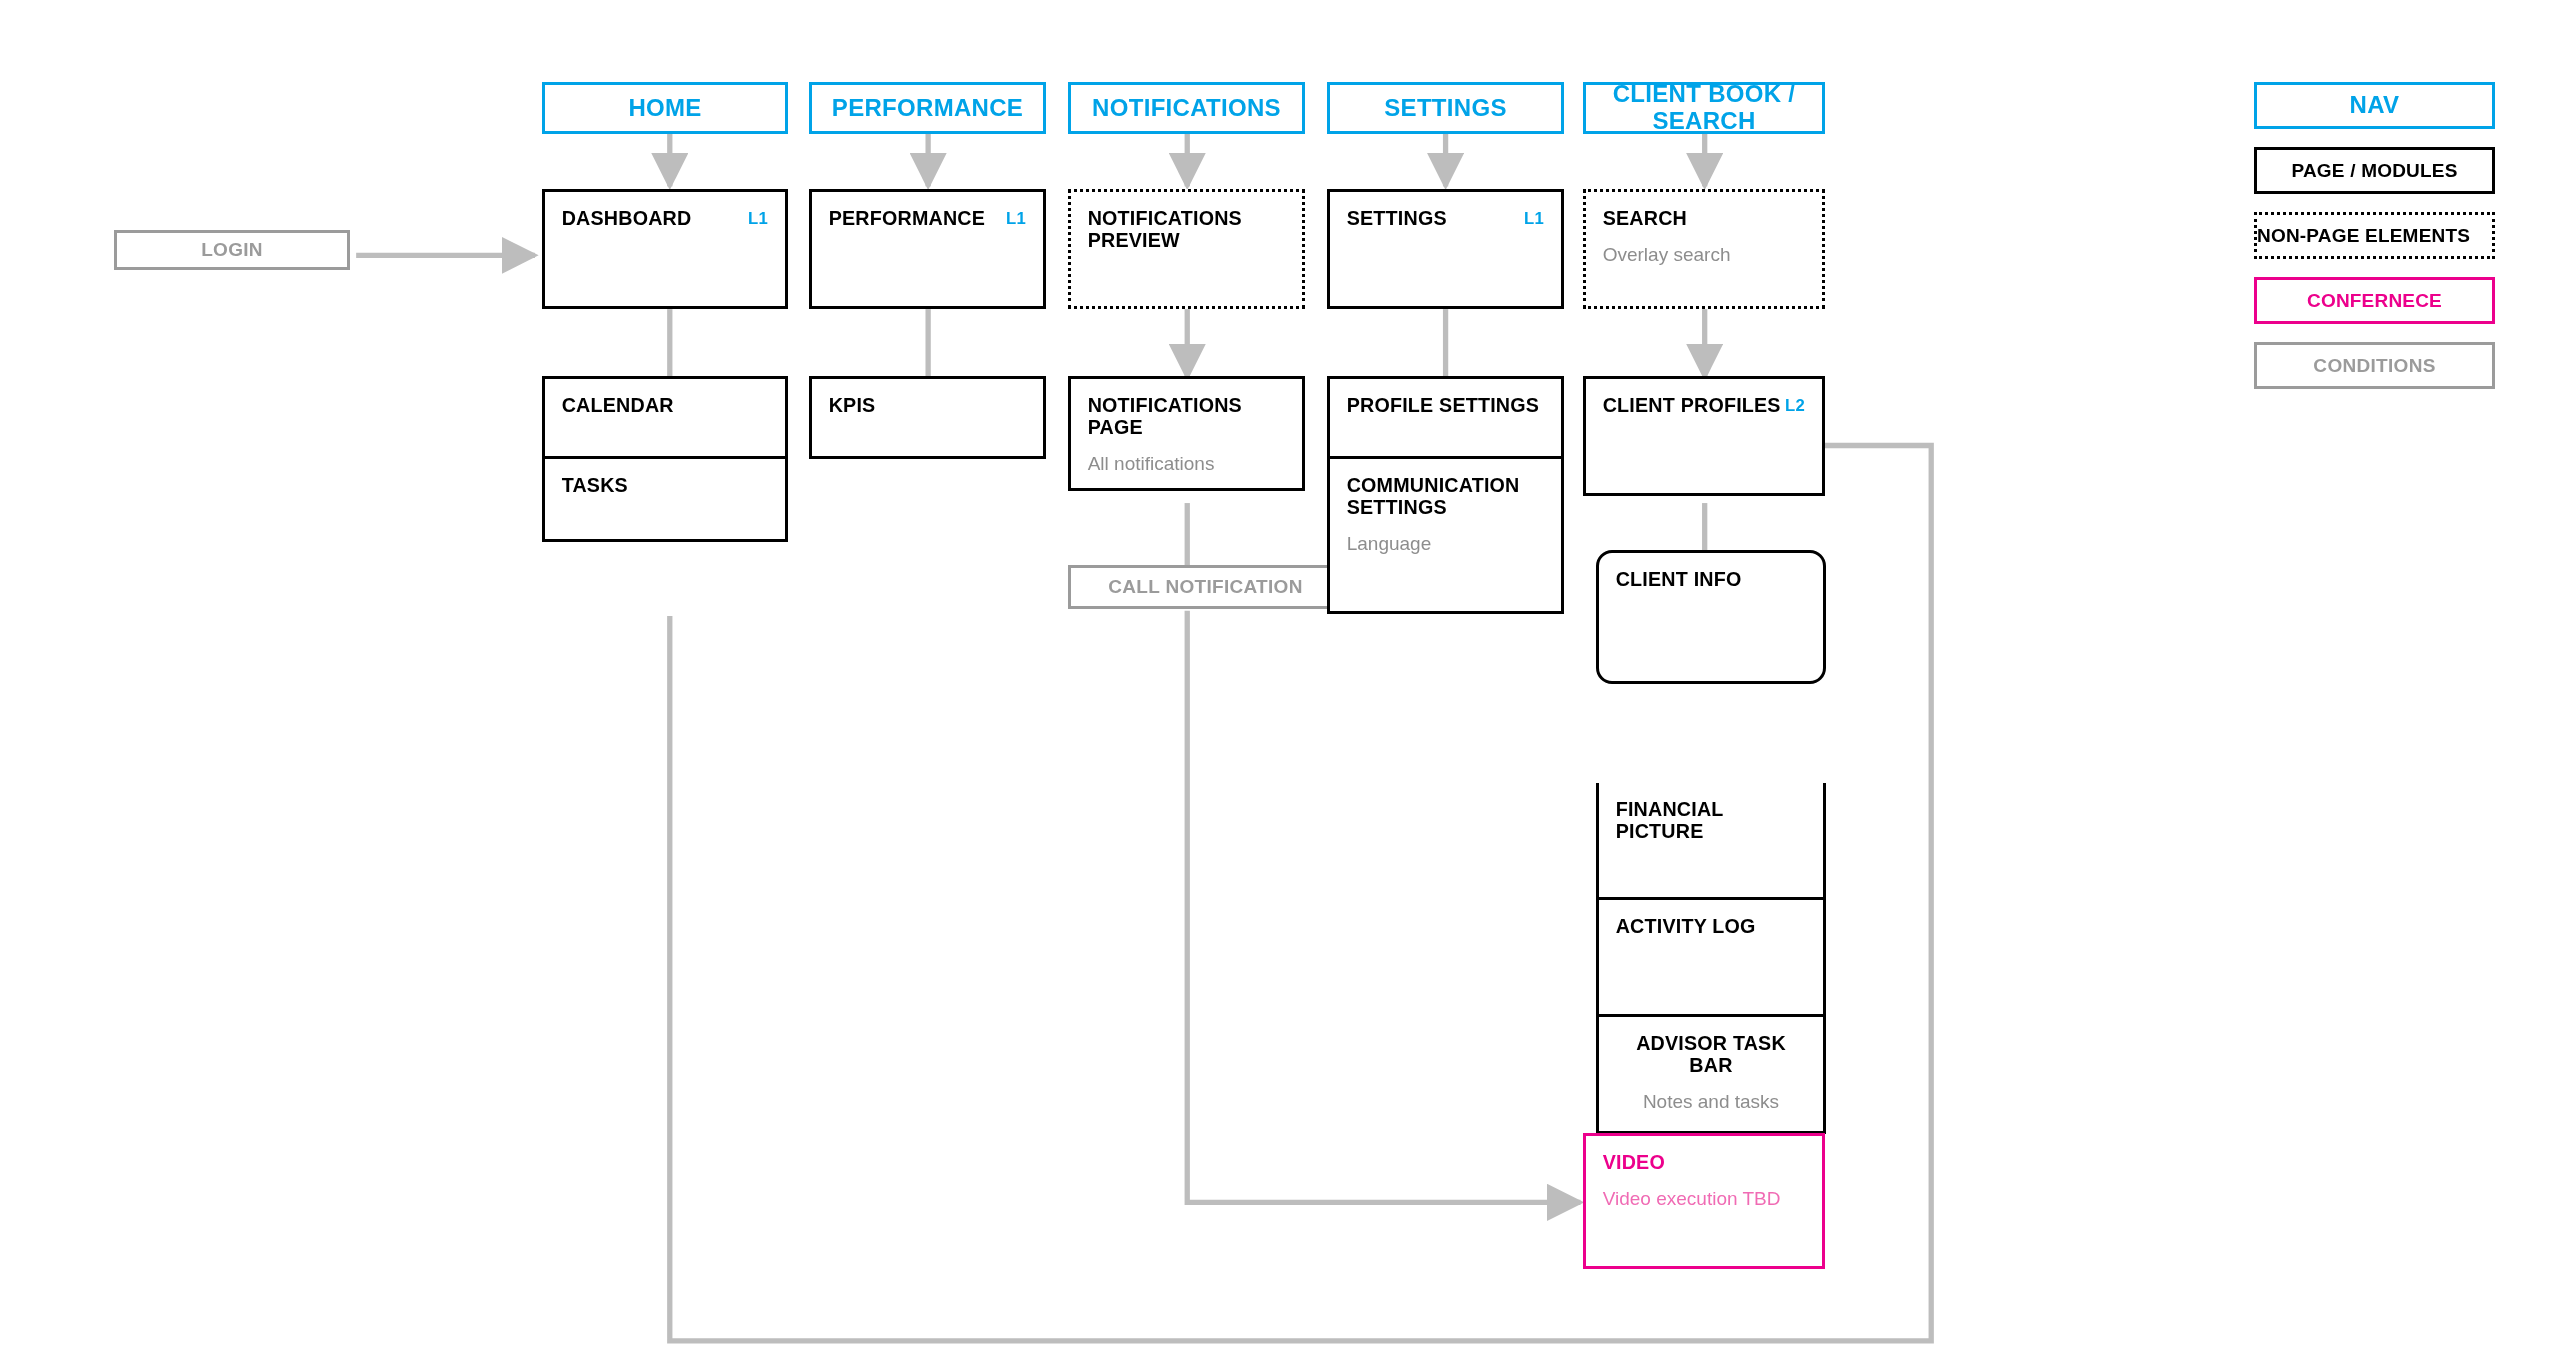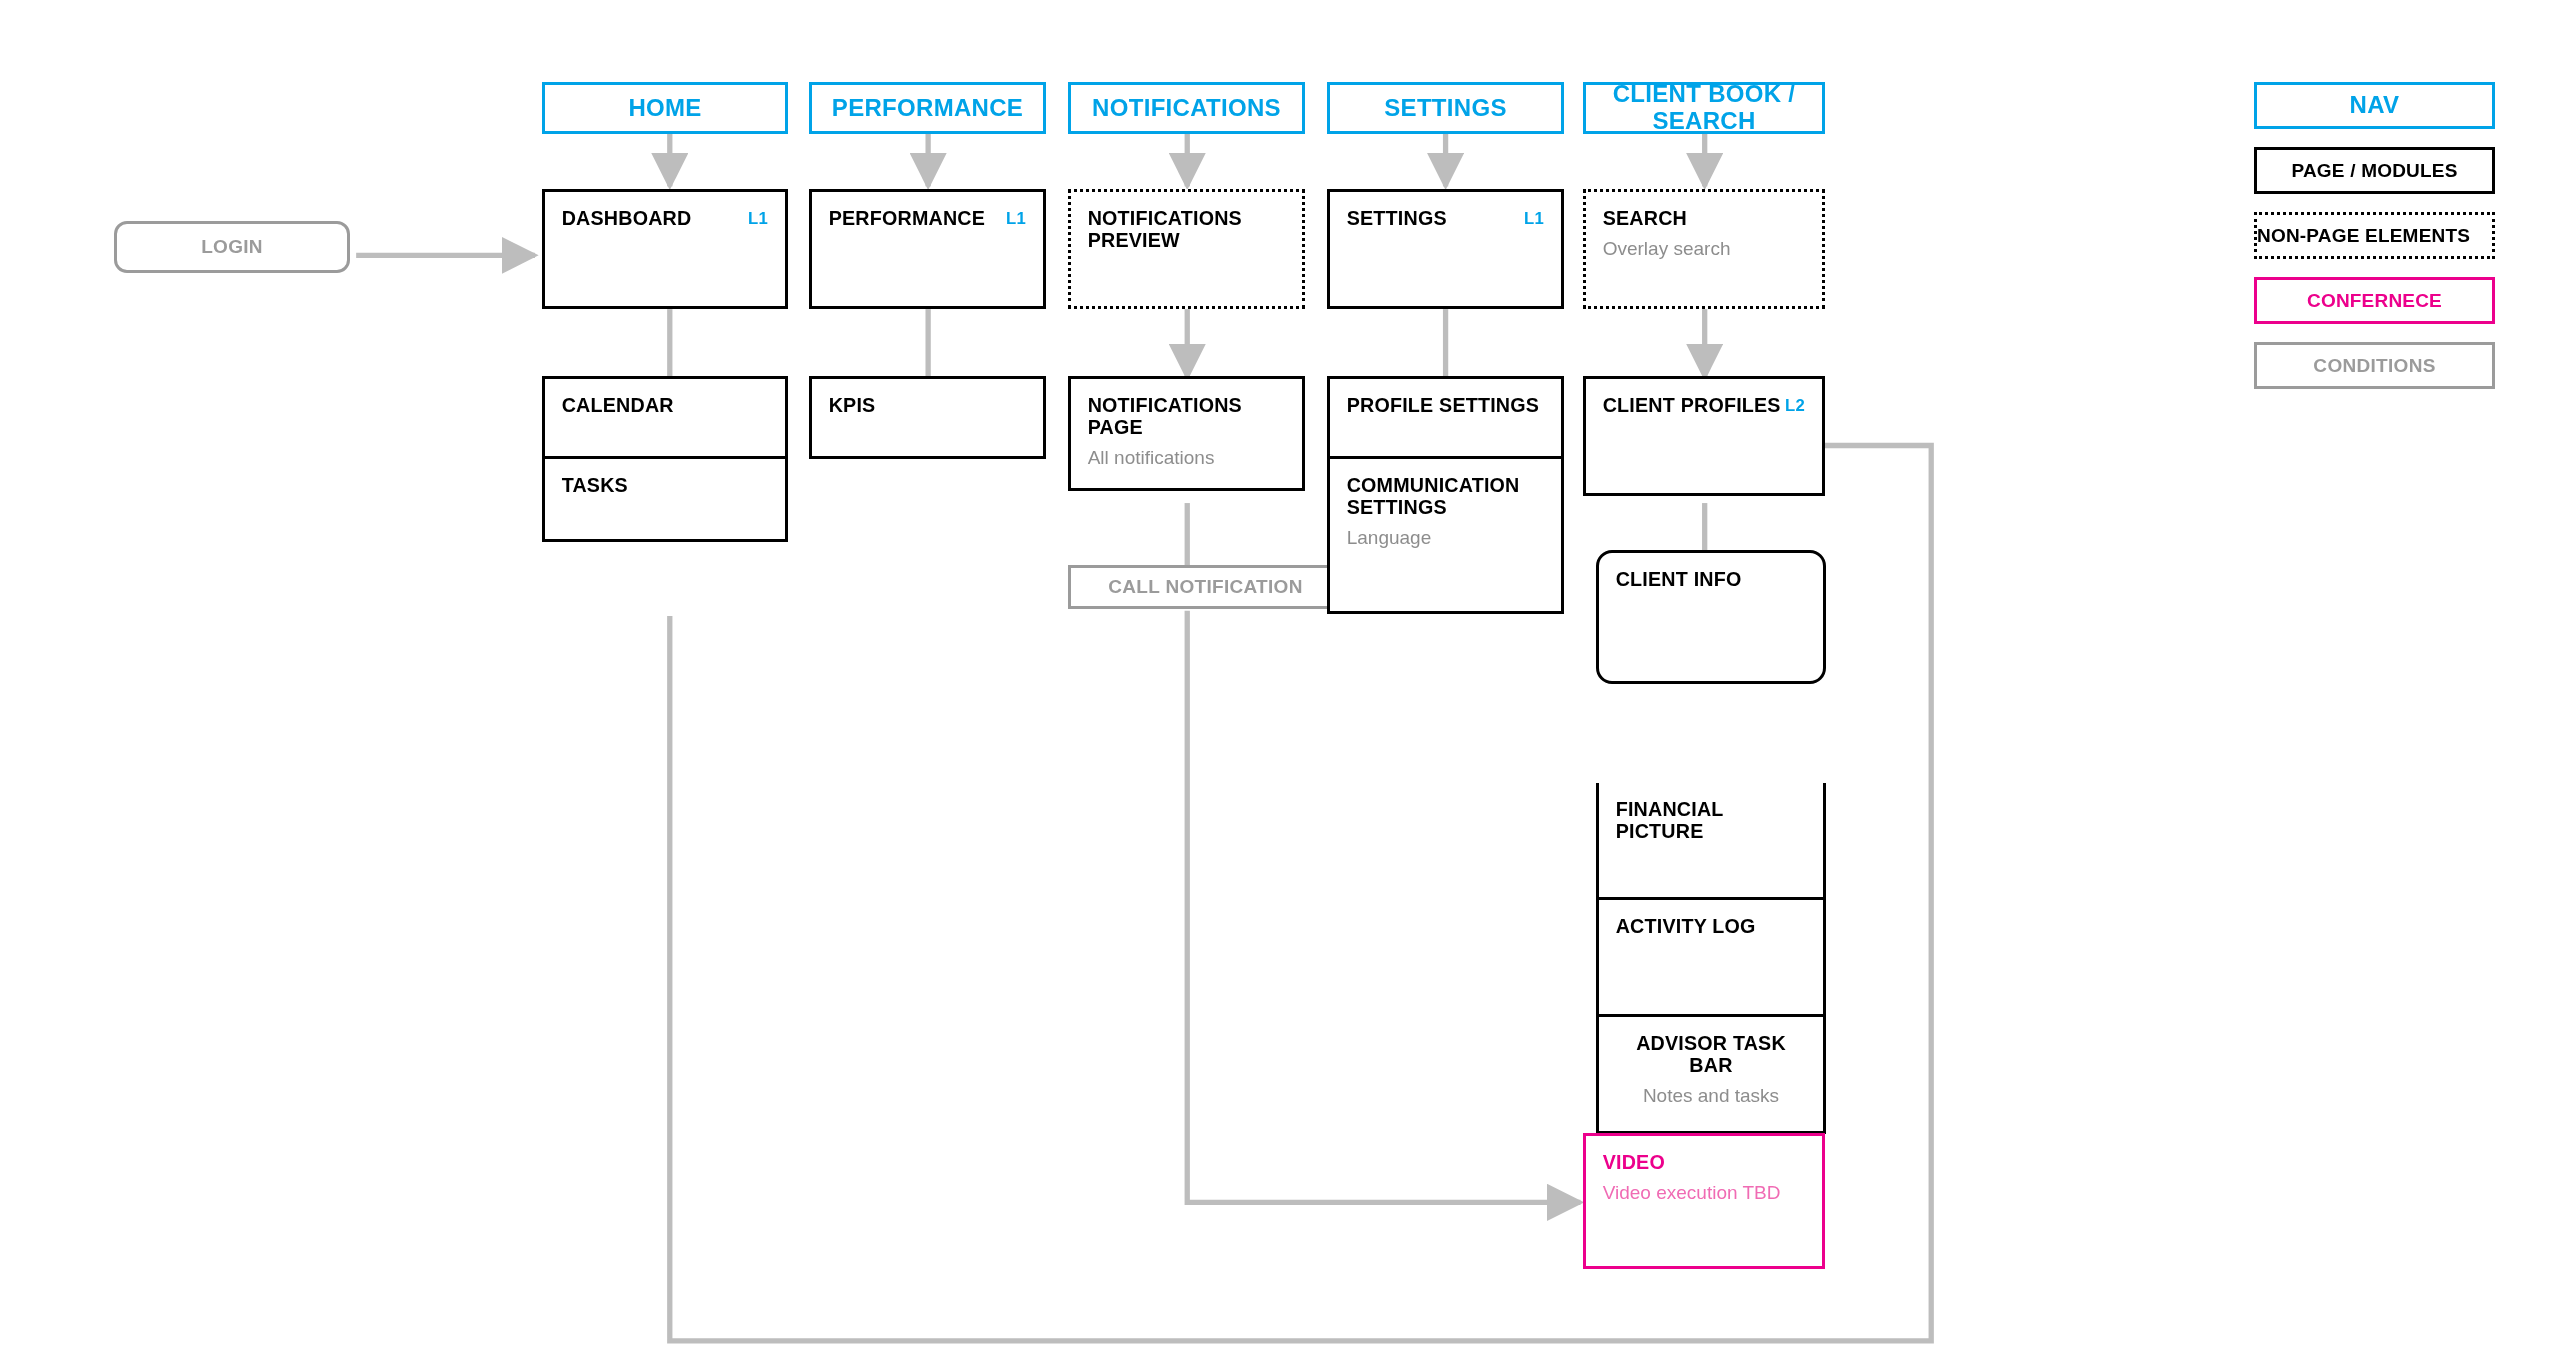--- a/index.html
+++ b/index.html
@@ -101,21 +101,21 @@
     justify-content: center;
   }
   .cond-box .title {
     color: #9b9b9b;
     font-size: 19px;
     font-weight: 700;
     text-align: center;
     letter-spacing: 0.3px;
   }
 
-  .sub-gap { margin-top: 9px; display: block; }
+  .sub-gap { margin-top: 15px; display: block; }
 
   
   .legend-box { }
 </style>
 </head>
 <body>
 
 <div id="canvas">
 
   <svg id="wires" viewBox="0 0 3400 1807" xmlns="http://www.w3.org/2000/svg">
@@ -143,21 +143,21 @@
       <line x1="2250" y1="664" x2="2250" y2="730"></line>
 
       <line x1="1567" y1="664" x2="1567" y2="750"></line>
 
       <path d="M 1567 806 L 1567 1587 L 2086 1587" marker-end="url(#ah)"></path>
 
       <path d="M 884 813 L 884 1770 L 2549 1770 L 2549 588 L 2106 588" marker-end="url(#ah)"></path>
     </g>
   </svg>
 
-  <div class="node cond-box" style="left:114px; top:221px; width:236px; height:52px;border-radius:13px;">
+  <div class="node cond-box" style="left:114px; top:230px; width:236px; height:40px;">
     <span class="title">LOGIN</span>
   </div>
 
   <div class="node nav-box" style="left:542px; top:82px; width:246px; height:52px;">
     <span class="title">HOME</span>
   </div>
   <div class="node nav-box" style="left:809px; top:82px; width:237px; height:52px;">
     <span class="title">PERFORMANCE</span>
   </div>
   <div class="node nav-box" style="left:1068px; top:82px; width:237px; height:52px;">

